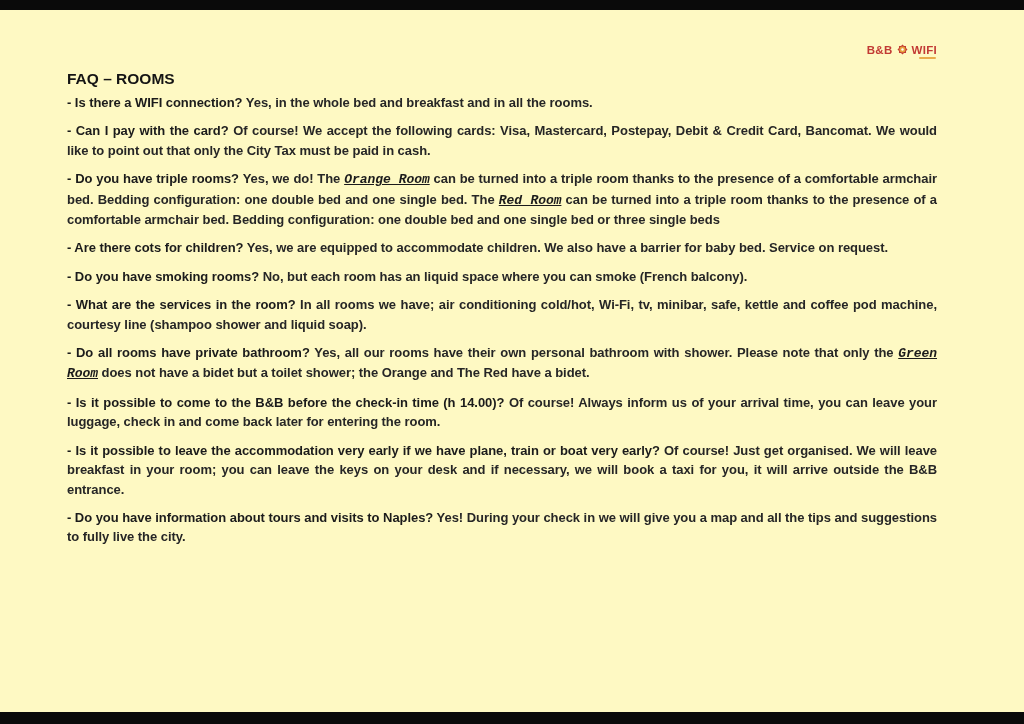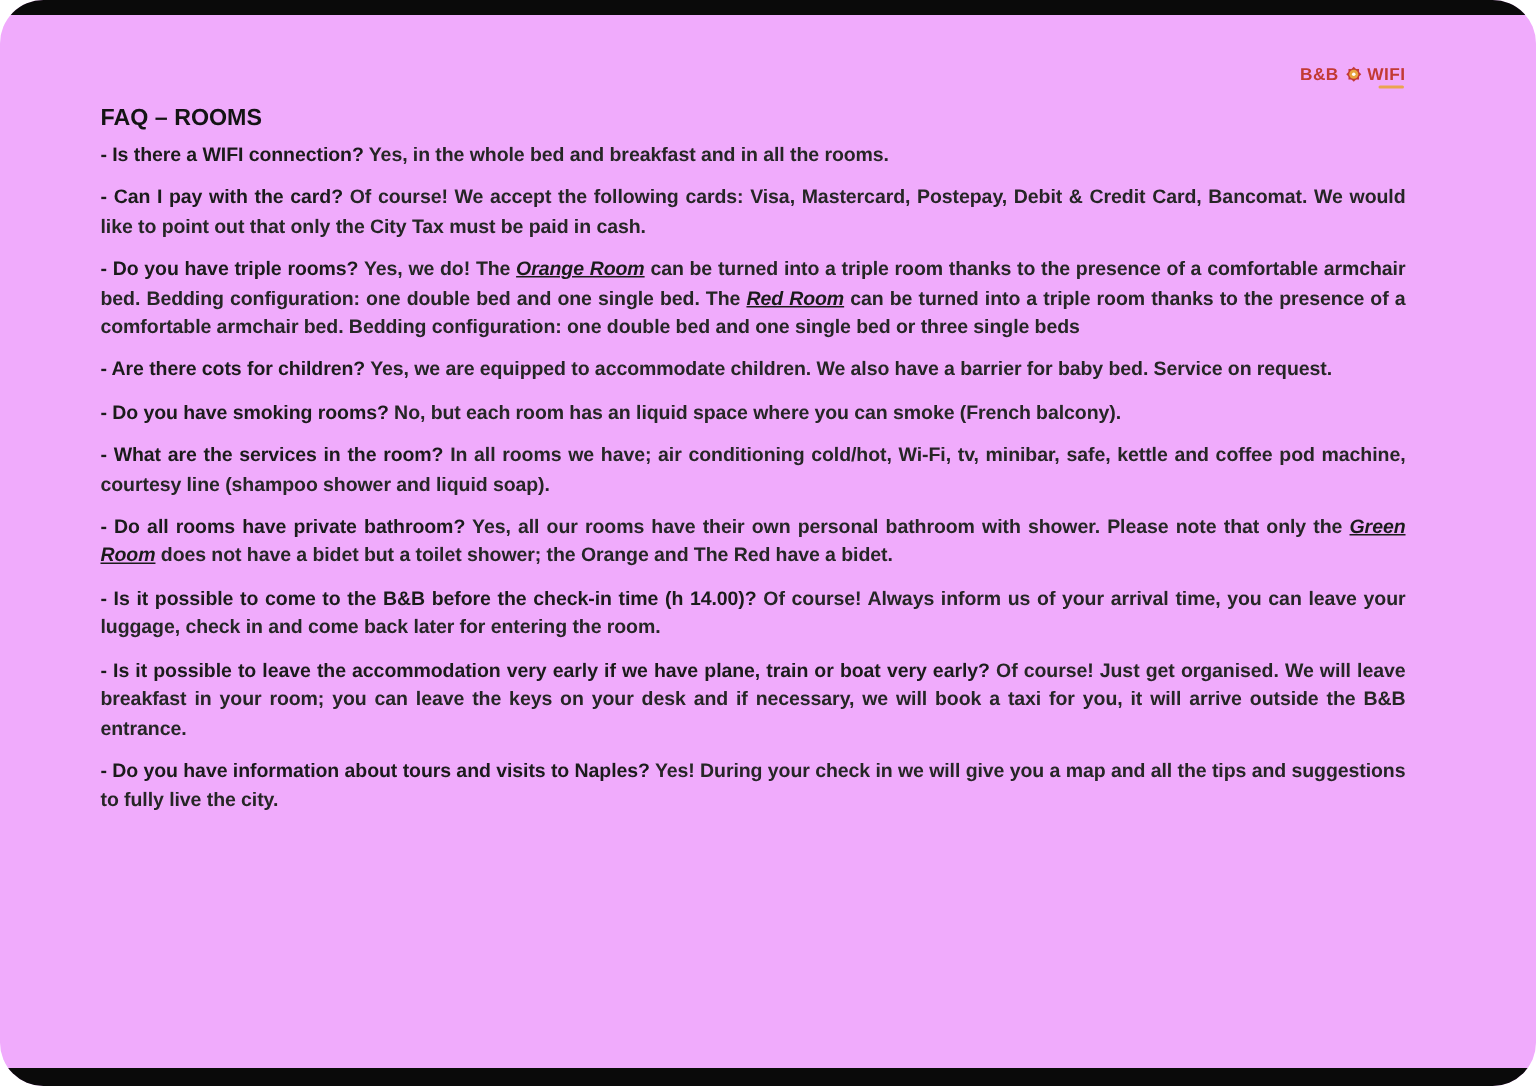--- a/index.html
+++ b/index.html
@@ -4,25 +4,24 @@
 <style>
   html, body {
     margin: 0;
     padding: 0;
     background: #ffffff;
   }
   .page {
     position: relative;
     width: 1024px;
     height: 724px;
-    background: #f0abfc;
+    background: #fef9c3;
     font-family: "Liberation Sans", sans-serif;
     color: #262626;
     overflow: hidden;
-    border-radius: 29px;
   }
   .scan-bar {
     position: absolute;
     left: 0;
     width: 100%;
     background: #0a0a0a;
   }
   .scan-bar.top { top: 0; height: 10px; }
   .scan-bar.bottom { bottom: 0; height: 12px; }
 
@@ -73,20 +72,21 @@
     text-align: justify;
     letter-spacing: -0.05px;
   }
   .faq-item .q { font-weight: bold; color: #1b1b1b; }
   .faq-item .n { font-weight: bold; }
   .faq-item .room {
     font-weight: bold;
     font-style: italic;
     text-decoration: underline;
     color: #1b1b1b;
+    font-family: Liberation Mono, monospace;
   }
 </style>
 </head>
 <body>
 
 <div class="page">
 
   <div class="scan-bar top"></div>
 
   <div class="logo">

